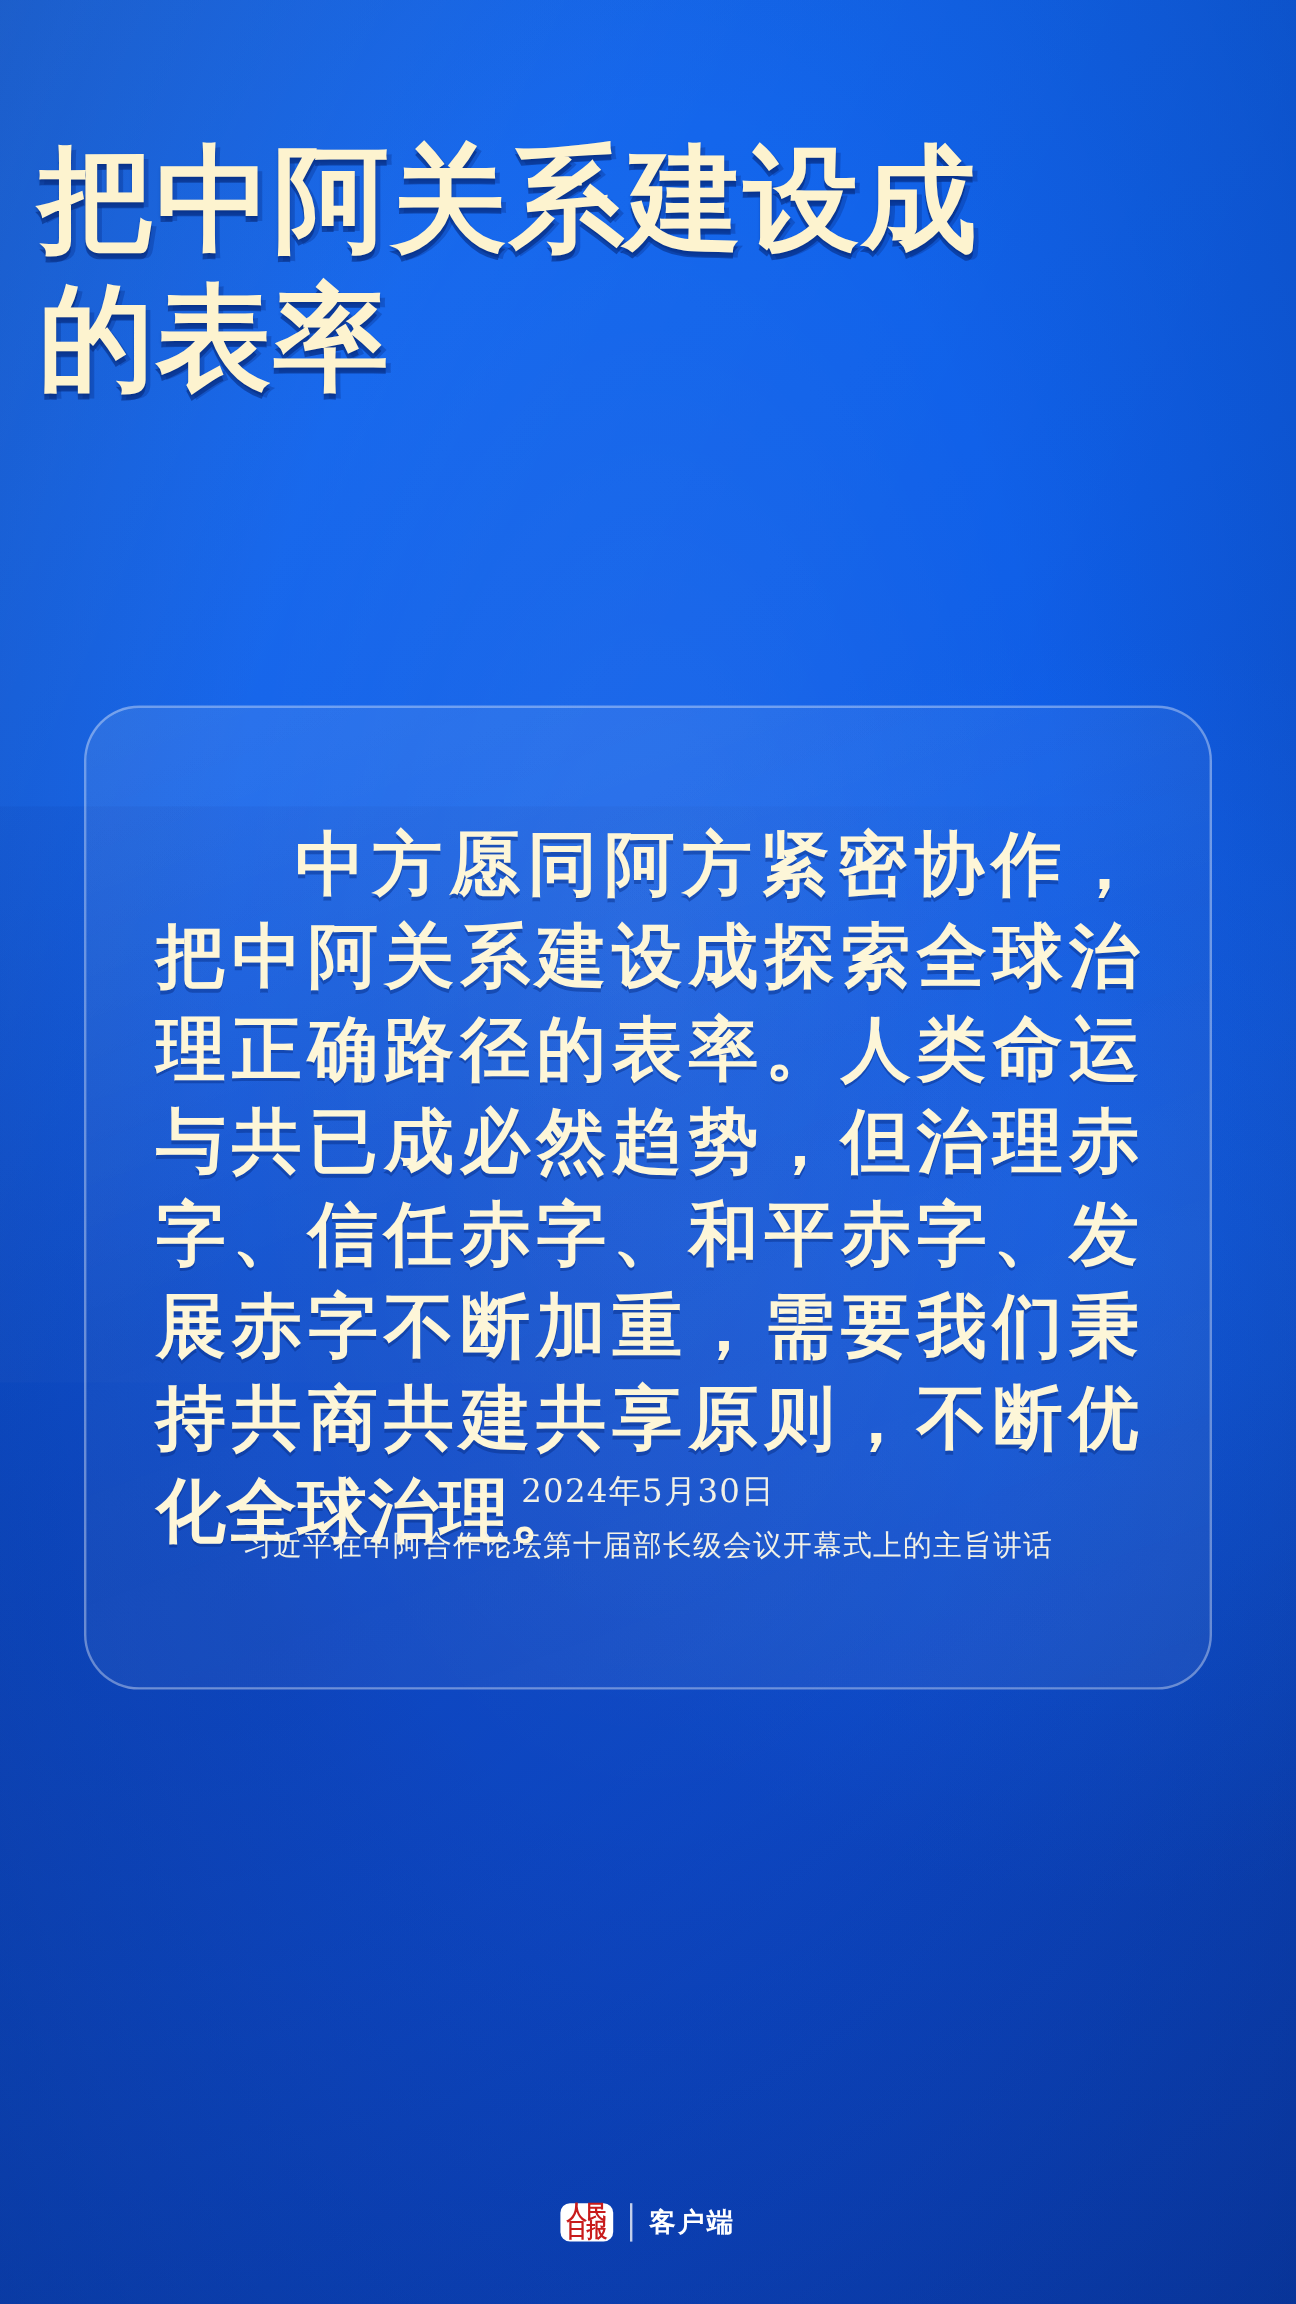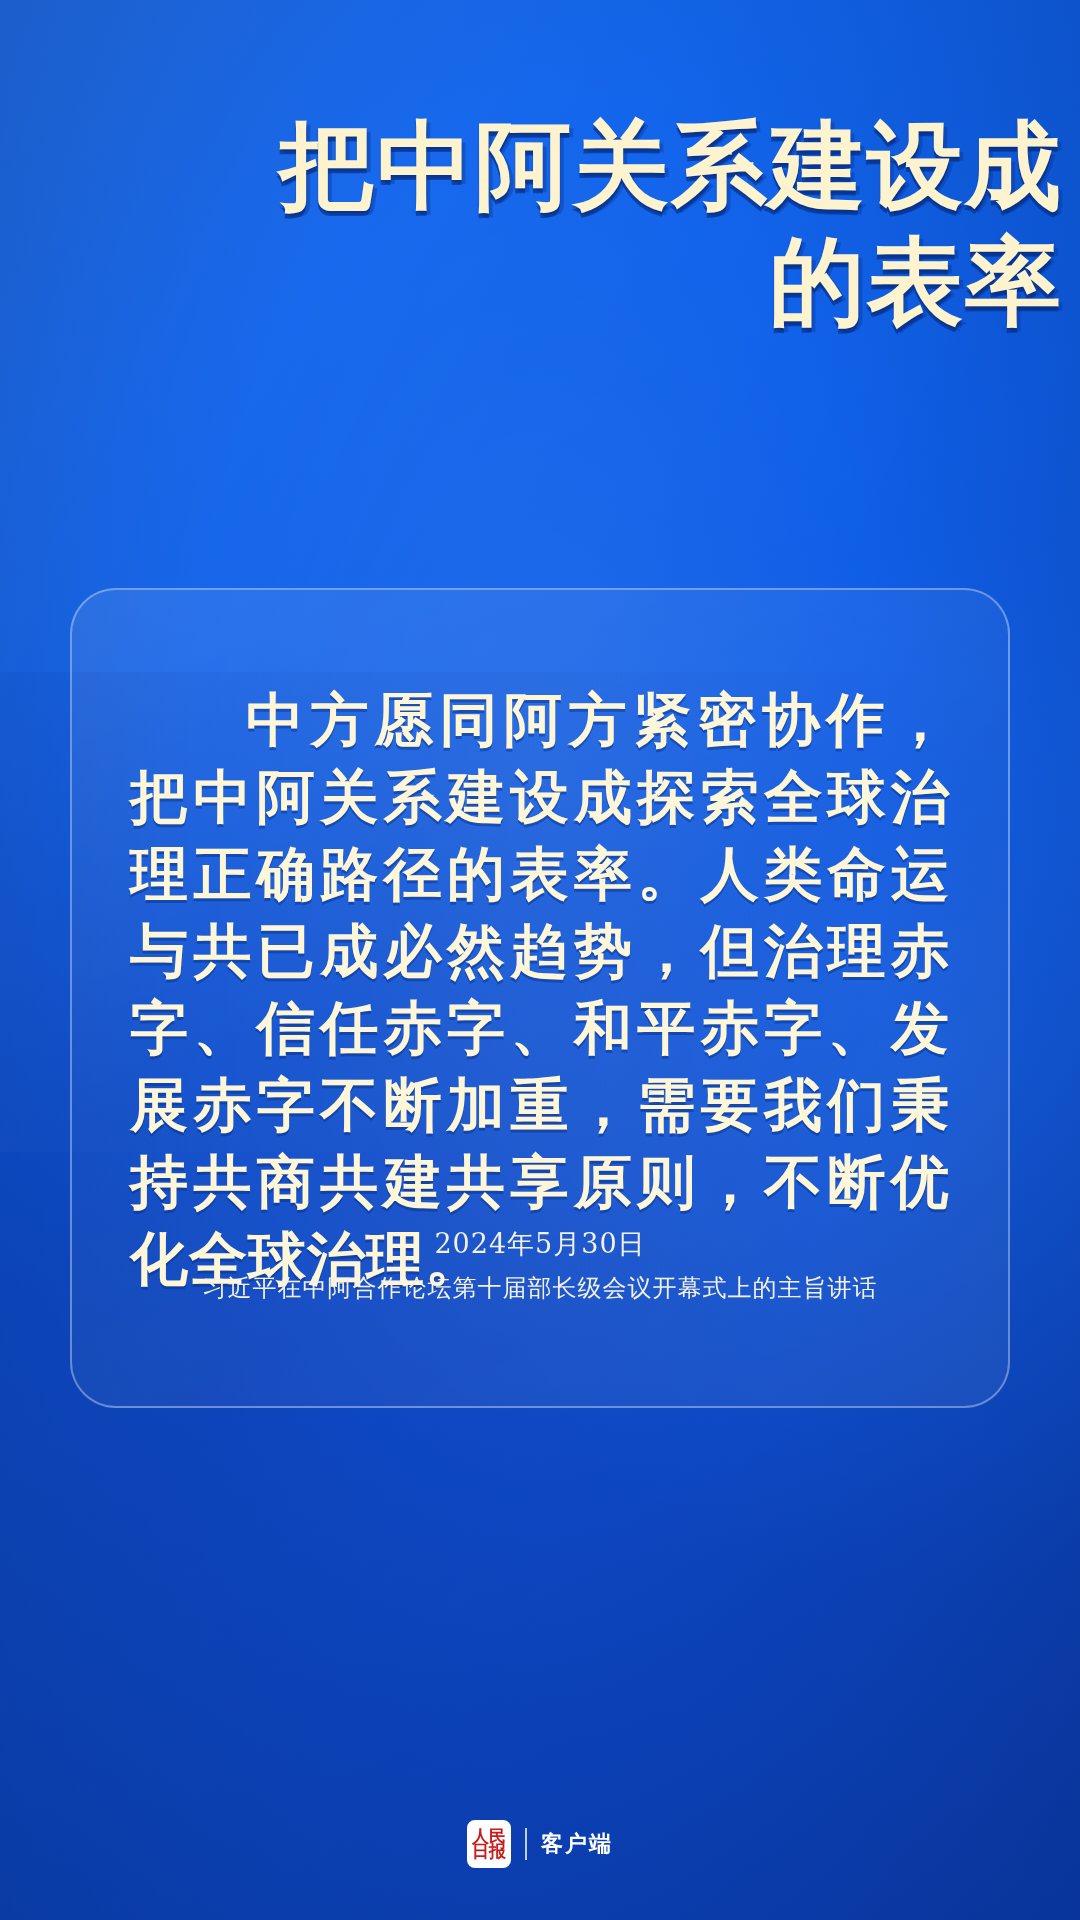--- a/index.html
+++ b/index.html
@@ -51,22 +51,22 @@
     background: radial-gradient(ellipse at 50% 42%, rgba(255,255,255,0.06) 0%, rgba(0,0,0,0.0) 45%, rgba(0,20,70,0.25) 100%);
     pointer-events: none;
   }
 
   
   .headline {
     position: absolute;
     top: 108px;
     left: 0;
     width: 100%;
-    text-align: right;
-    padding: 0 17px;
+    text-align: left;
+    padding: 0 32px;
     box-sizing: border-box;
   }
   .headline .line {
     font-family: "DejaVu Sans", "Liberation Sans", sans-serif;
     font-weight: 700;
     color: #fdf3cf;
     font-size: 96px;
     line-height: 116px;
     letter-spacing: 2px;
     text-shadow:
@@ -134,21 +134,21 @@
     left: 0;
     right: 0;
     bottom: 52px;
     display: flex;
     align-items: center;
     justify-content: center;
     gap: 14px;
   }
   .footer .mark {
     width: 44px;
-    height: 48px;
+    height: 32px;
     border-radius: 8px;
     background: #ffffff;
     color: #c81b1b;
     font-family: "DejaVu Serif", "Liberation Serif", serif;
     font-weight: 700;
     font-size: 17px;
     line-height: 15px;
     display: flex;
     flex-direction: column;
     align-items: center;

